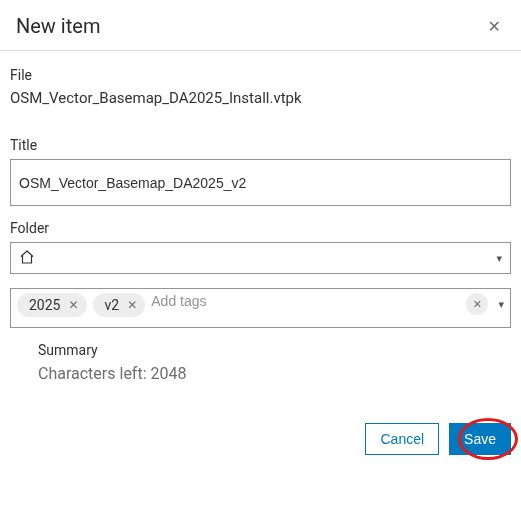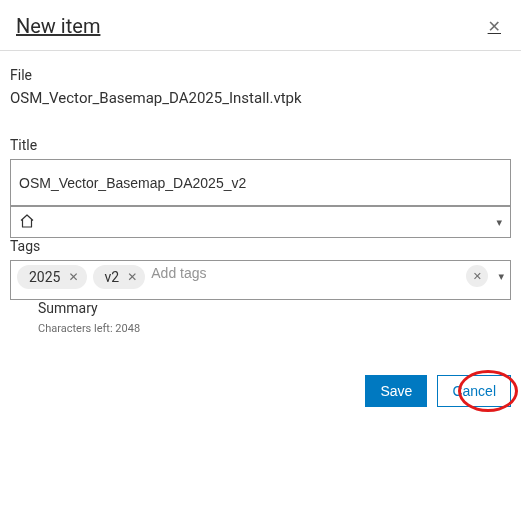--- a/index.html
+++ b/index.html
@@ -11,21 +11,20 @@
       overflow: hidden;
       color: #323232;
       font-size: 14px;
     }
     .modal-header {
       display: flex;
       justify-content: space-between;
       align-items: center;
       padding: 14px 16px 12px 16px;
       border-bottom: 1px solid #dcdcdc;
-      text-decoration: underline;
     }
     .modal-title {
       font-size: 20px;
       font-weight: 400;
       color: #2b2b2b;
     }
     .close-btn {
       background: none;
       border: none;
       font-size: 16px;
@@ -39,21 +38,21 @@
     .section-label {
       font-size: 14px;
       color: #323232;
       margin-bottom: 6px;
     }
     .file-name {
       font-size: 15px;
       color: #323232;
       margin-bottom: 30px;
     }
-    .field-group { }
+    .field-group { margin-bottom: 14px; }
     .text-input {
       width: 100%;
       border: 1px solid #959595;
       padding: 6px 8px;
       font-size: 14px;
       color: #323232;
       height: 47px;
       background: #fff;
     }
     .folder-select {
@@ -124,21 +123,21 @@
       border: 1px solid #959595;
       min-height: 44px;
       padding: 6px 8px;
       font-size: 14px;
       font-family: inherit;
       resize: both;
       color: #323232;
     }
     .summary-area::placeholder { color: #949494; }
     .char-count {
-      font-size: 11px;
+      font-size: 16px;
       color: #6e6e6e;
       margin-top: 4px;
     }
     .modal-footer {
       display: flex;
       justify-content: flex-end;
       gap: 10px;
       padding: 16px 10px 0 10px;
       margin-top: 10px;
       position: relative;
@@ -182,32 +181,32 @@
 <div class="modal-body">
   <div class="section-label">File</div>
   <div class="file-name">OSM_Vector_Basemap_DA2025_Install.vtpk</div>
 
   <div class="field-group">
     <div class="section-label">Title</div>
     <input type="text" class="text-input" value="OSM_Vector_Basemap_DA2025_v2" style="">
   </div>
 
   <div class="field-group">
+    <div class="section-label">Folder</div>
     <div class="folder-select">
       <span>
         <svg class="home-icon" viewBox="0 0 16 16" fill="none" stroke="#323232" stroke-width="1.2">
           <path d="M2 7.5 L8 2 L14 7.5 M3.5 6.5 V14 H12.5 V6.5" stroke-linejoin="round"></path>
         </svg>
       </span>
       <span class="chevron">▾</span>
     </div>
   </div>
 
   <div class="field-group">
-    <div class="section-label">Tags</div>
     <div class="tags-container">
       <span class="tag-chip">
         <span>2025</span>
         <span class="tag-remove">✕</span>
       </span>
       <span class="tag-chip">
         <span>v2</span>
         <span class="tag-remove">✕</span>
       </span>
       <input type="text" class="tags-input" placeholder="Add tags" style="">
@@ -220,16 +219,16 @@
     </div>
   </div>
 
   <div class="field-group" style="margin-bottom:4px;padding-left:28px;">
     <div class="section-label">Summary</div>
     <div class="char-count">Characters left: 2048</div>
   </div>
 </div>
 
 <div class="modal-footer">
+  <button class="btn">Cancel</button>
   <button class="btn btn-primary">Save</button>
-  <button class="btn">Cancel</button>
   <div class="ellipse-annot"></div>
 </div>
 
 </body></html>

